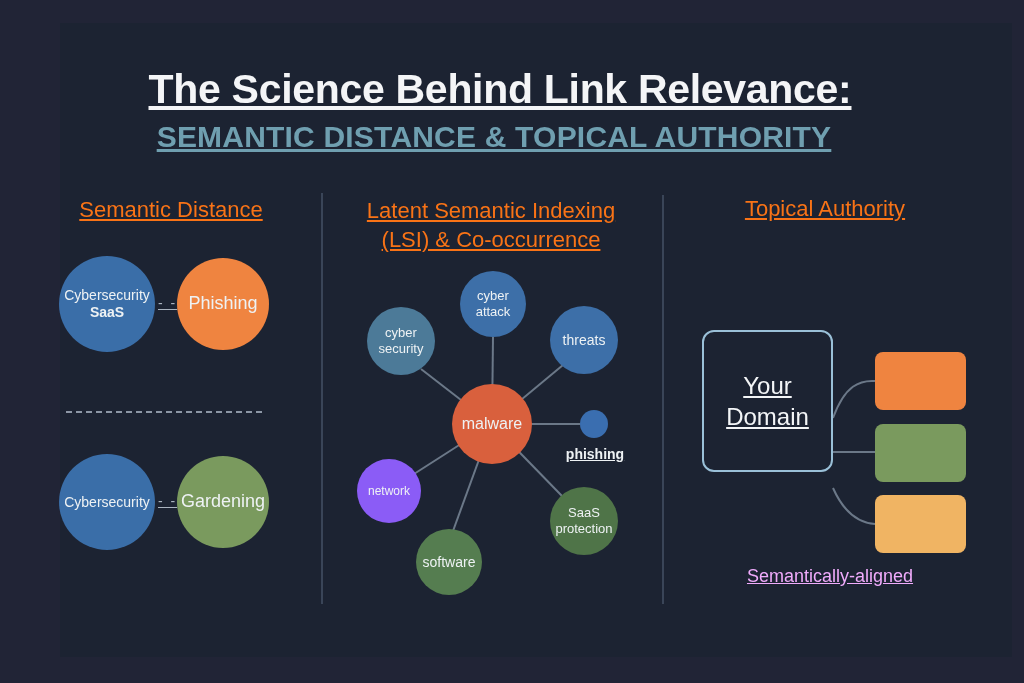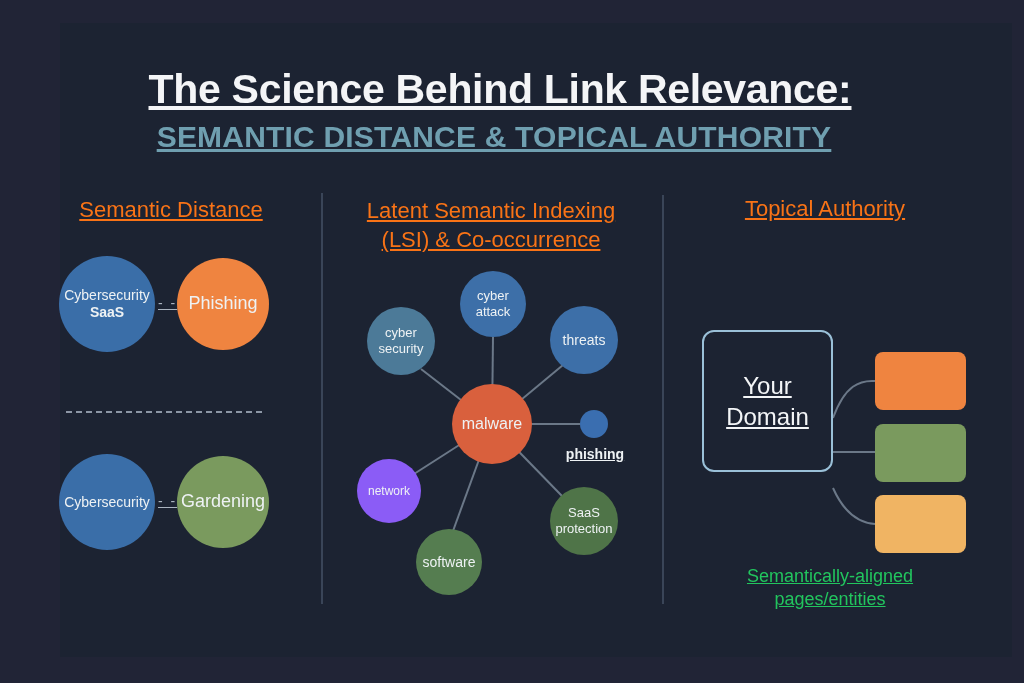--- a/index.html
+++ b/index.html
@@ -41,21 +41,21 @@
     }
     .domain-box {
       left: 702px; top: 330px; width: 131px; height: 142px;
       border: 2px solid #9ac0d8; border-radius: 12px; box-sizing: border-box;
       display: flex; align-items: center; justify-content: center; text-align: center;
       color: #f3f5f7; font-size: 24px; line-height: 31px;
     }
     .entity-box { left: 875px; width: 91px; height: 58px; border-radius: 8px; }
     .caption {
       left: 690px; top: 565px; width: 280px; text-align: center;
-      color: #22c55e; font-size: 18px; line-height: 23px;
+      color: #f0abfc; font-size: 18px; line-height: 23px;
     }
     svg.lines { position: absolute; left: 0; top: 0; }
   </style>
 </head>
 <body>
 
 <div class="panel"></div>
 
 <div class="abs title">The Science Behind Link Relevance:</div>
 <div class="abs subtitle">SEMANTIC DISTANCE &amp; TOPICAL AUTHORITY</div>
@@ -149,14 +149,13 @@
     <div>Domain</div>
   </div>
 </div>
 
 <div class="abs entity-box" style="top:352px; background:#ef8440;"></div>
 <div class="abs entity-box" style="top:424px; background:#7a9a5e;"></div>
 <div class="abs entity-box" style="top:495px; background:#f0b463;"></div>
 
 <div class="abs caption">
   <div>Semantically-aligned</div>
-  <div>pages/entities</div>
 </div>
 
 </body></html>

